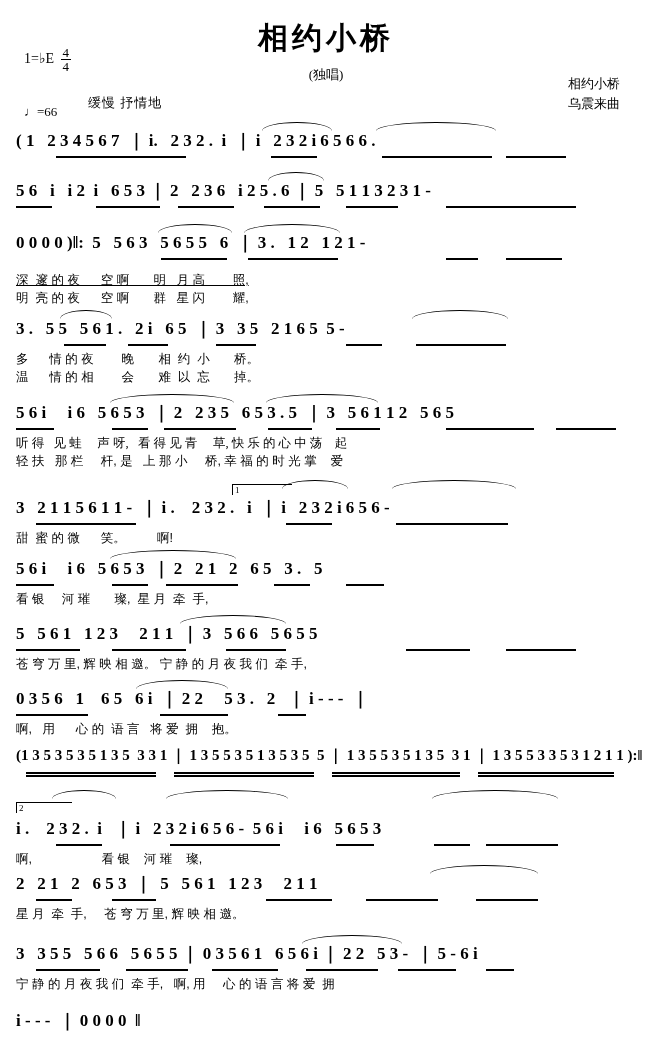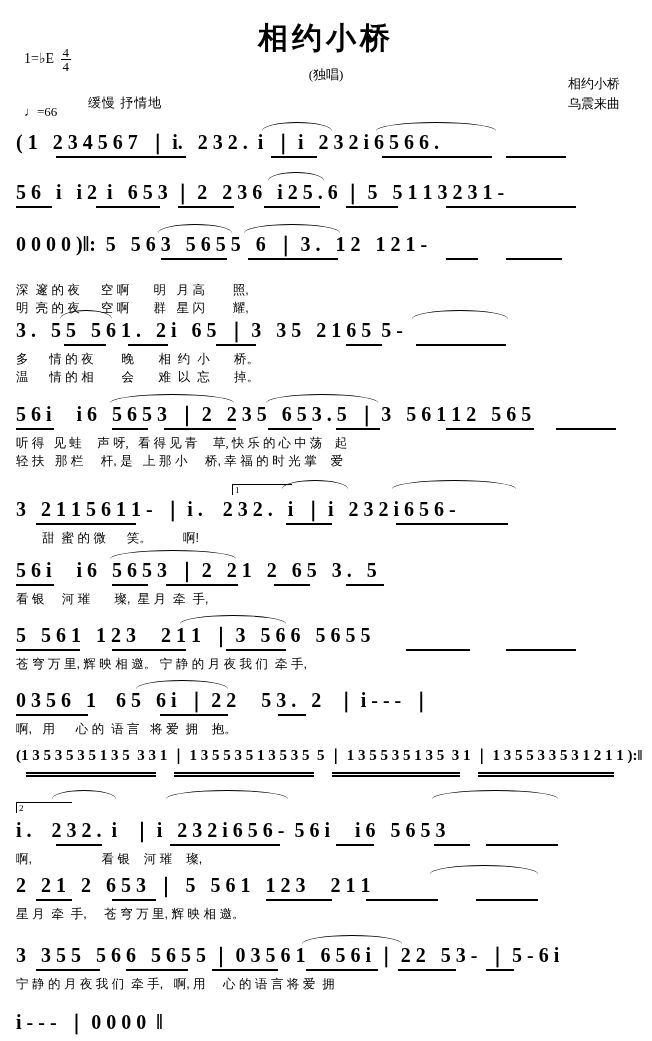--- a/index.html
+++ b/index.html
@@ -81,21 +81,21 @@
   }
 
   
   .staff {
     position: absolute;
     left: 16px;
     width: 620px;
   }
   .notes {
     font-family: "Liberation Serif", serif;
-    font-size: 20px;
+    font-size: 17px;
     font-weight: bold;
     letter-spacing: 0px;
     white-space: pre;
     line-height: 1.0;
     height: 24px;
   }
   .lyric {
     font-family: "Liberation Sans", sans-serif;
     font-size: 12.5px;
     white-space: pre;
@@ -190,21 +190,21 @@
   <div class="staff" style="top:234px;">
     <div class="notes">0 0 0 0 )‖:  5   5 6 3   5 6 5 5   6  ｜ 3 .   1 2   1 2 1 -</div>
     <div class="beamrow">
       <div class="beam" style="left:145px;width:66px;"></div>
       <div class="beam" style="left:232px;width:90px;"></div>
       <div class="beam" style="left:430px;width:32px;"></div>
       <div class="beam" style="left:490px;width:56px;"></div>
     </div>
     <div class="slur" style="left:142px;top:-10px;width:74px;"></div>
     <div class="slur" style="left:228px;top:-10px;width:96px;"></div>
-    <div class="lyric" style="margin-top:21px;">深  邃 的 夜      空 啊       明   月 高        照,</div>
+    <div class="lyric" style="margin-top:11px;text-decoration:underline;">深  邃 的 夜      空 啊       明   月 高        照,</div>
     <div class="lyric lyric2">明  亮 的 夜      空 啊       群   星 闪        耀,</div>
   </div>
 
   <div class="staff" style="top:320px;">
     <div class="notes">3 .   5 5   5 6 1 .   2 i   6 5  ｜ 3   3 5   2 1 6 5  5 -</div>
     <div class="beamrow">
       <div class="beam" style="left:48px;width:42px;"></div>
       <div class="beam" style="left:112px;width:40px;"></div>
       <div class="beam" style="left:200px;width:40px;"></div>
       <div class="beam" style="left:330px;width:36px;"></div>
@@ -238,21 +238,21 @@
       <span>1</span>
     </div>
     <div class="notes" style="margin-top:9px;">3   2 1 1 5 6 1 1 -  ｜ i .    2 3 2 .   i  ｜ i   2 3 2 i 6 5 6 -</div>
     <div class="beamrow">
       <div class="beam" style="left:20px;width:100px;"></div>
       <div class="beam" style="left:270px;width:46px;"></div>
       <div class="beam" style="left:380px;width:112px;"></div>
     </div>
     <div class="slur" style="left:266px;top:-10px;width:66px;"></div>
     <div class="slur" style="left:376px;top:-10px;width:124px;"></div>
-    <div class="lyric" style="margin-top:4px;margin-left:26px;">甜  蜜 的 微      笑。         啊!</div>
+    <div class="lyric" style="margin-top:4px;">甜  蜜 的 微      笑。         啊!</div>
   </div>
 
   <div class="staff" style="top:560px;">
     <div class="notes">5 6 i     i 6   5 6 5 3  ｜ 2   2 1   2   6 5   3 .   5</div>
     <div class="beamrow">
       <div class="beam" style="left:0px;width:38px;"></div>
       <div class="beam" style="left:96px;width:36px;"></div>
       <div class="beam" style="left:150px;width:72px;"></div>
       <div class="beam" style="left:258px;width:36px;"></div>
       <div class="beam" style="left:330px;width:38px;"></div>

